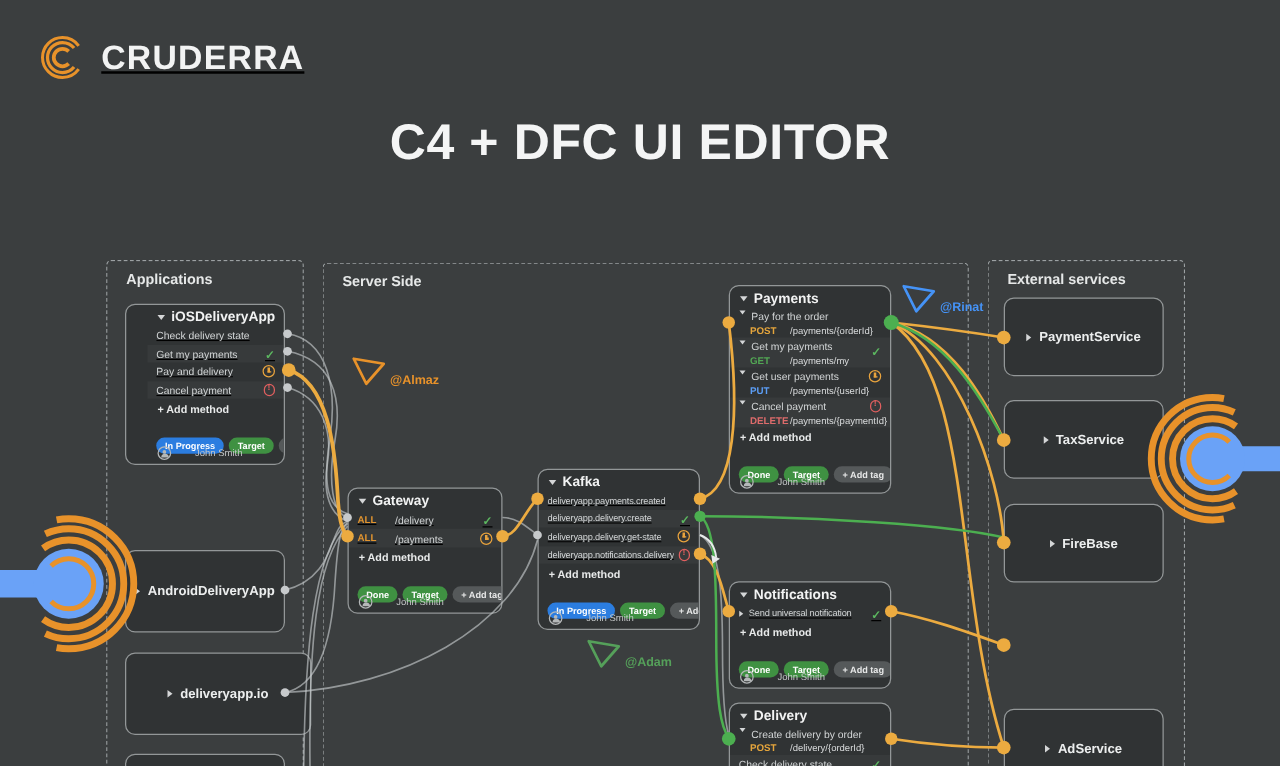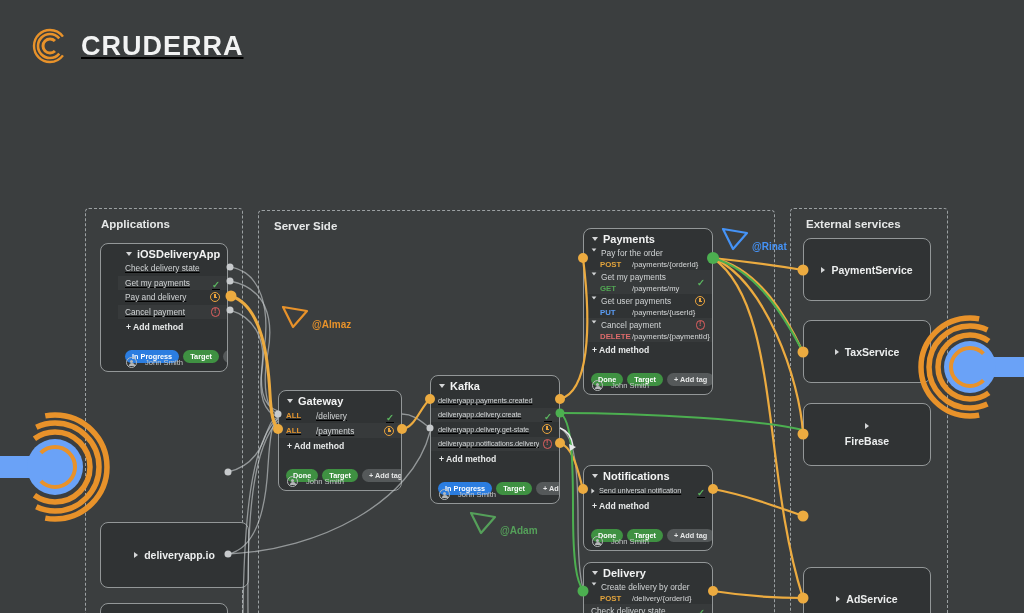--- a/index.html
+++ b/index.html
@@ -33,21 +33,21 @@
   .row2{padding:2px 7px 2px 7px;height:24px;}
   .row2:nth-child(odd){background:rgba(255,255,255,.035);}
   .r2top{display:flex;align-items:flex-start;gap:4px;height:11px;}
   .r2top .lbl{color:#d2d5d6;font-size:8.3px;white-space:nowrap;flex:1;}
   .r2bot{display:flex;align-items:center;gap:6px;height:11px;padding-left:9px;}
   .r2bot .pth{color:#d8dadb;font-size:7.6px;white-space:nowrap;}
   .addm{display:flex;align-items:center;height:15px;padding:0 8px;color:#e8eaea;font-size:8.6px;font-weight:bold;}
   .tags{display:flex;align-items:center;gap:4px;height:20px;padding:0 7px;}
   .pill{font-size:7.3px;font-weight:bold;color:#fff;padding:2px 7px;border-radius:8px;white-space:nowrap;margin-top:25px;}
   .p-blue{background:#2b7de0;} .p-green{background:#3f9142;} .p-gray{background:#55595a;color:#e6e7e7;}
-  .owner{display:flex;align-items:center;gap:8px;height:17px;padding:0 8px;color:#c4c7c8;font-size:7.6px;}
+  .owner{display:flex;align-items:center;gap:19px;height:17px;padding:0 8px;color:#c4c7c8;font-size:7.6px;}
 
   
   .mini{position:absolute;background:#303334;border:1px solid #939798;border-radius:8px;z-index:2;
         display:flex;align-items:center;justify-content:center;gap:6px;color:#eceeee;
         font-size:10.5px;font-weight:bold;}
 
   
   .car-d{width:0;height:0;border-left:3.5px solid transparent;border-right:3.5px solid transparent;border-top:4.5px solid #d4d6d7;flex:none;}
   .car-r{width:0;height:0;border-top:3.5px solid transparent;border-bottom:3.5px solid transparent;border-left:4.5px solid #d4d6d7;flex:none;}
   .car-sm{transform:scale(.8);}
@@ -57,21 +57,21 @@
   .ic-clock::before{content:"";position:absolute;left:3.2px;top:1.2px;width:1.4px;height:3.4px;background:#e8a33d;}
   .ic-clock::after{content:"";position:absolute;left:3.2px;top:3.8px;width:3px;height:1.4px;background:#e8a33d;}
   .ic-err{width:9.5px;height:9.5px;border:1.4px solid #df5f5f;border-radius:50%;position:relative;}
   .ic-err::before{content:"!";position:absolute;left:0;top:-1px;width:100%;text-align:center;color:#df5f5f;font-size:7px;font-weight:bold;}
   .avatar{width:11px;height:11px;border:1px solid #b5b8b9;border-radius:50%;position:relative;flex:none;}
   .avatar::before{content:"";position:absolute;width:3px;height:3px;border-radius:50%;background:#b5b8b9;left:3.2px;top:1.6px;}
   .avatar::after{content:"";position:absolute;width:6px;height:3px;border-radius:3px 3px 0 0;background:#b5b8b9;left:1.7px;bottom:1.2px;}
 
   
   .cursor{position:absolute;z-index:60;display:flex;align-items:flex-end;gap:2px;font-size:10px;font-weight:bold;}
-  .cur-almaz{left:280px;top:304px;color:#e8922a;}
+  .cur-almaz{left:280px;top:284px;color:#e8922a;}
   .cur-adam{left:468px;top:510px;color:#55a05a;}
   .cur-rinat{left:720px;top:226px;color:#4593f7;}
 
   
   .overlay{position:absolute;left:0;top:0;z-index:50;pointer-events:none;}
 </style>
 </head>
 <body>
 
 <div class="stage">
@@ -80,20 +80,21 @@
     <svg width="44" height="44" viewBox="0 0 44 44">
       <g fill="none" stroke="#e8922a">
         <circle cx="22" cy="22" r="7" stroke-width="3" pathLength="100" stroke-dasharray="75 25" stroke-dashoffset="-12.5"></circle>
         <circle cx="22" cy="22" r="12" stroke-width="2.6" pathLength="100" stroke-dasharray="78 22" stroke-dashoffset="-11"></circle>
         <circle cx="22" cy="22" r="16" stroke-width="2.4" pathLength="100" stroke-dasharray="80 20" stroke-dashoffset="-10"></circle>
       </g>
     </svg>
     <span class="brand-name">CRUDERRA</span>
   </div>
 
+  <h1 class="page-title">C4 + DFC UI EDITOR</h1>
 
   <div class="panel panel-apps">
     <span class="panel-title">Applications</span>
   </div>
   <div class="panel panel-server">
     <span class="panel-title">Server Side</span>
   </div>
   <div class="panel panel-ext">
     <span class="panel-title">External services</span>
   </div>
@@ -123,20 +124,24 @@
       <span class="pill p-blue">In Progress</span>
       <span class="pill p-green">Target</span>
       <span class="pill p-gray">+ Add tag</span>
     </div>
     <div class="owner">
       <span class="avatar"></span>
       <span>John Smith</span>
     </div>
   </div>
 
+  <div class="mini" style="left:100px;top:440px;width:128px;height:66px;">
+    <span class="car-r"></span>
+    <span>AndroidDeliveryApp</span>
+  </div>
   <div class="mini" style="left:100px;top:522px;width:149px;height:66px;">
     <span class="car-r"></span>
     <span>deliveryapp.io</span>
   </div>
   <div class="mini" style="left:100px;top:603px;width:128px;height:40px;"></div>
 
   <div class="card" style="left:278px;top:390px;width:124px;">
     <div class="card-head">
       <span class="car-d"></span>
       <span class="ttl">Gateway</span>
@@ -299,21 +304,21 @@
   </div>
 
   <div class="mini" style="left:803px;top:238px;width:128px;height:63px;">
     <span class="car-r"></span>
     <span>PaymentService</span>
   </div>
   <div class="mini" style="left:803px;top:320px;width:128px;height:63px;">
     <span class="car-r"></span>
     <span>TaxService</span>
   </div>
-  <div class="mini" style="left:803px;top:403px;width:128px;height:63px;flex-direction:column;">
+  <div class="mini" style="left:803px;top:403px;width:128px;height:63px;">
     <span class="car-r"></span>
     <span>FireBase</span>
   </div>
   <div class="mini" style="left:803px;top:567px;width:128px;height:63px;">
     <span class="car-r"></span>
     <span>AdService</span>
   </div>
 
   <div class="cursor cur-almaz">
     <svg width="30" height="26">

